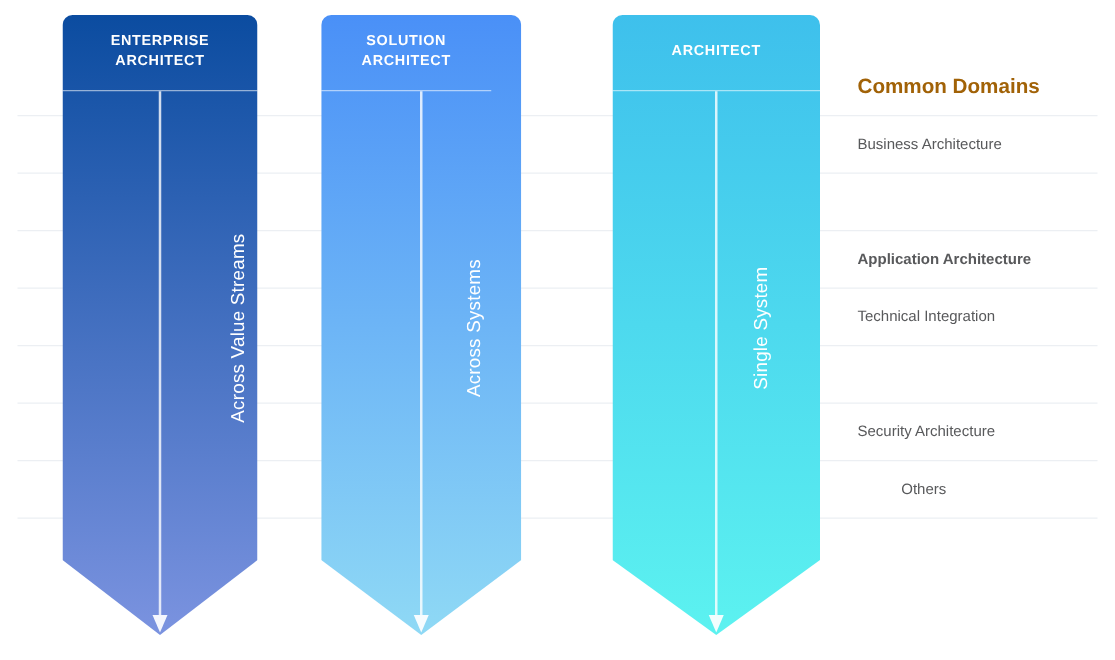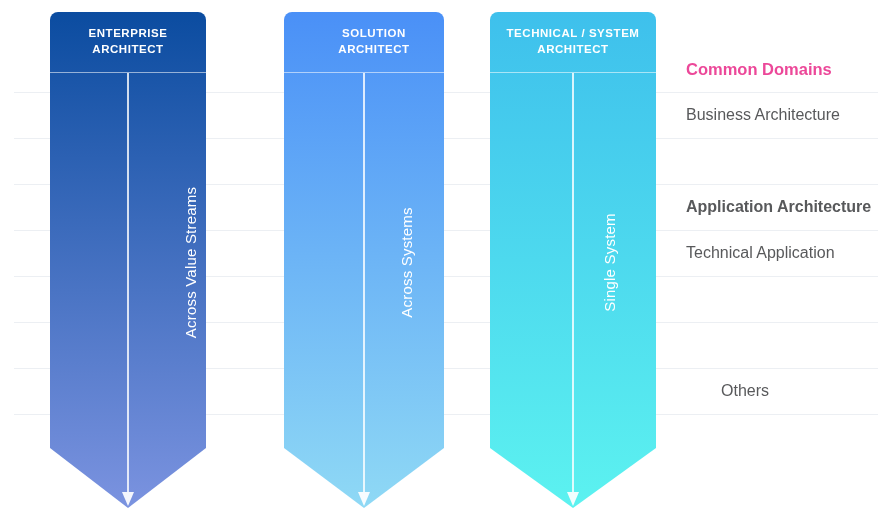--- a/index.html
+++ b/index.html
@@ -116,26 +116,26 @@
     height: 528px;
   }
   .domain-row {
     position: absolute;
     left: 0;
     width: 206px;
     height: 46px;
     display: flex;
     align-items: center;
     color: #58595b;
-    font-size: 16px;
+    font-size: 12px;
     font-family: "Liberation Sans", sans-serif;
     white-space: nowrap;
   }
   .domain-row.title {
-    color: #ec4899;
+    color: #a16207;
     font-weight: bold;
     font-size: 16.5px;
   }
 </style>
 </head>
 <body>
 
 <div id="stage">
 
   <div class="gridlines">
@@ -164,21 +164,21 @@
           <div>
             <div>ENTERPRISE</div>
             <div>ARCHITECT</div>
           </div>
         </div>
         <div class="header-sep"></div>
         <div class="shaft-line" style="left: 77.3px; height: 419px;"></div>
         <div class="shaft-tip" style="left: 72px; top: 480px;"></div>
         <div class="vlabel" style="left: 65px; top: 242px;">Across Value Streams</div>
       </div>
-      <div class="arrow" style="left: 284px; width: 136px; height: 496px; padding-left: 44px;">
+      <div class="arrow" style="left: 257px; width: 136px; height: 496px;">
         <svg class="arrow-svg" width="160" height="496" viewBox="0 0 160 496">
           <defs>
             <linearGradient id="grad-1" x1="0" y1="0" x2="0" y2="1">
               <stop offset="0%" stop-color="#4A90F7"></stop>
               <stop offset="100%" stop-color="#8FD9F5"></stop>
             </linearGradient>
           </defs>
           <path d="M 0 8 A 8 8 0 0 1 8 0 L 152 0 A 8 8 0 0 1 160 8 L 160 436 L 80 496 L 0 436 Z" fill="url(#grad-1)"></path>
         </svg>
         <div class="arrow-head">
@@ -197,32 +197,32 @@
           <defs>
             <linearGradient id="grad-2" x1="0" y1="0" x2="0" y2="1">
               <stop offset="0%" stop-color="#3EC0EC"></stop>
               <stop offset="100%" stop-color="#5CF2F0"></stop>
             </linearGradient>
           </defs>
           <path d="M 0 8 A 8 8 0 0 1 8 0 L 158 0 A 8 8 0 0 1 166 8 L 166 436 L 83 496 L 0 436 Z" fill="url(#grad-2)"></path>
         </svg>
         <div class="arrow-head">
           <div>
-            <div>TECHNICAL / SYSTEM</div>
             <div>ARCHITECT</div>
           </div>
         </div>
         <div class="header-sep"></div>
         <div class="shaft-line" style="left: 82.3px; height: 419px;"></div>
         <div class="shaft-tip" style="left: 77px; top: 480px;"></div>
         <div class="vlabel" style="left: 70px; top: 242px;">Single System</div>
       </div>
     </div>
 
   <div id="domains">
       <div class="domain-row title" style="top: 46px;">Common Domains</div>
       <div class="domain-row" style="top: 92px;">Business Architecture</div>
       <div class="domain-row" style="top: 184px; font-weight: bold;">Application Architecture</div>
-      <div class="domain-row" style="top: 230px;">Technical Application</div>
+      <div class="domain-row" style="top: 230px;">Technical Integration</div>
+      <div class="domain-row" style="top: 322px;">Security Architecture</div>
       <div class="domain-row" style="top: 368px; margin-left: 35px;">Others</div>
     </div>
 
 </div>
 
 </body></html>

